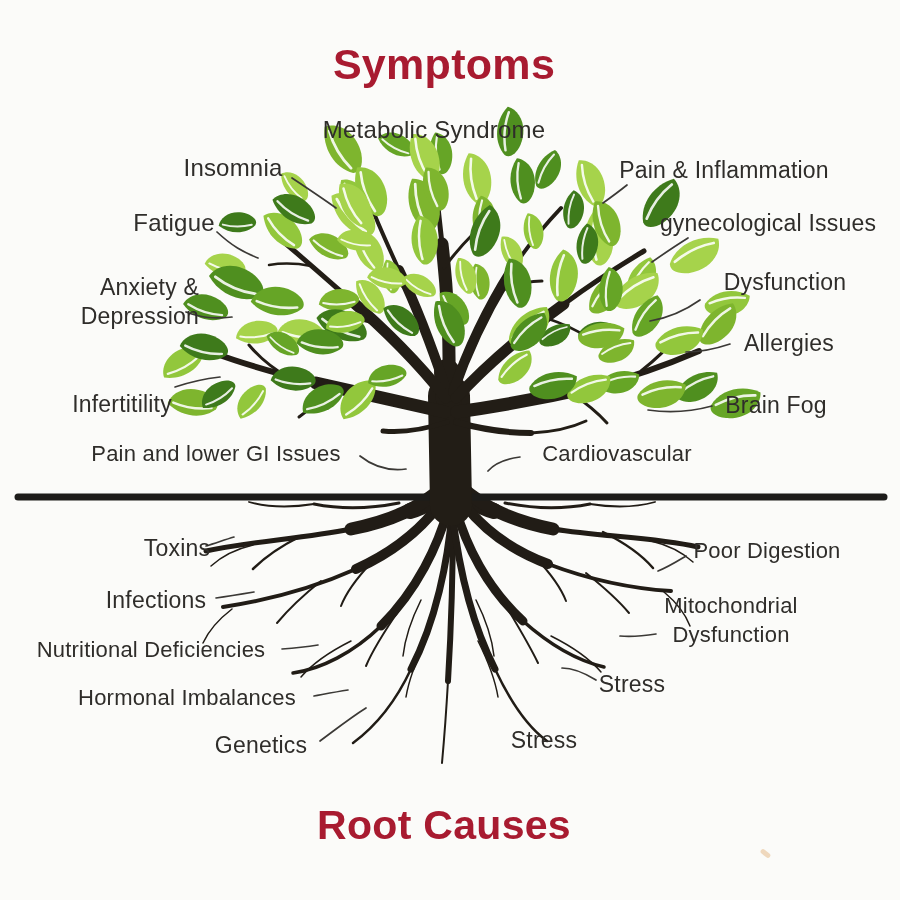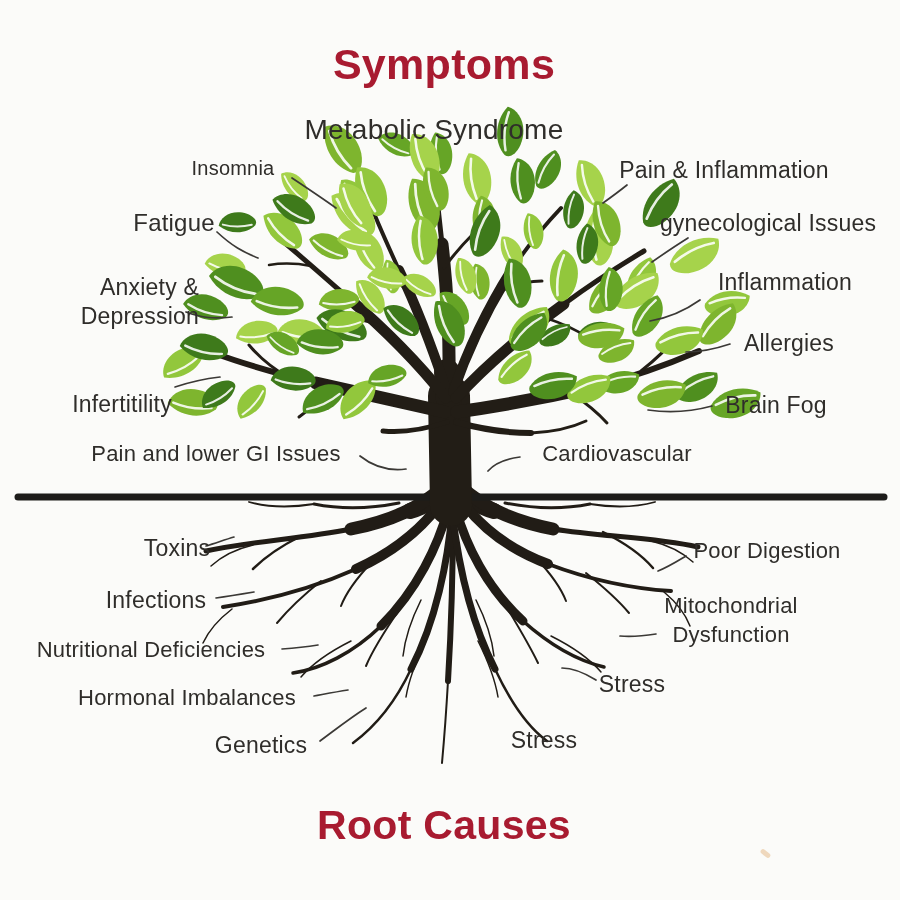--- a/index.html
+++ b/index.html
@@ -23,22 +23,22 @@
   }
   .title{
     position:absolute;
     transform:translate(-50%,-50%);
     font-weight:600;
     white-space:nowrap;
     letter-spacing:.3px;
   }
   .t-symptoms{left:444px;top:64px;font-size:43px;}
   .t-root{left:444px;top:793px;font-size:41px;}
-  .l-metabolic{left:434px;top:130px;font-size:28px;}
-  .l-insomnia{left:233px;top:168px;font-size:20px;}
+  .l-metabolic{left:434px;top:130px;font-size:24px;}
+  .l-insomnia{left:233px;top:168px;font-size:24px;}
   .l-fatigue{left:174px;top:223px;font-size:24px;}
   .l-anxiety{left:124px;top:302px;white-space:normal;width:150px;line-height:1.28;text-align:right;}
   .l-infertitility{left:122px;top:404px;}
   .l-gi{left:216px;top:454px;font-size:22px;}
   .l-pain{left:724px;top:170px;}
   .l-gyn{left:768px;top:223px;}
   .l-hypertension{left:785px;top:282px;}
   .l-allergies{left:789px;top:343px;}
   .l-brainfog{left:776px;top:405px;}
   .l-cardio{left:617px;top:454px;font-size:22px;}
@@ -263,21 +263,21 @@
   <div class="title t-root" style="color: rgb(168, 27, 48); margin-top: 32px;">Root Causes</div>
 
   <div class="lbl l-metabolic">Metabolic Syndrome</div>
   <div class="lbl l-insomnia">Insomnia</div>
   <div class="lbl l-fatigue">Fatigue</div>
   <div class="lbl l-anxiety">Anxiety &amp; Depression</div>
   <div class="lbl l-infertitility">Infertitility</div>
   <div class="lbl l-gi">Pain and lower GI Issues</div>
   <div class="lbl l-pain">Pain &amp; Inflammation</div>
   <div class="lbl l-gyn">gynecological Issues</div>
-  <div class="lbl l-hypertension">Inflammation</div>
+  <div class="lbl l-hypertension">Dysfunction</div>
   <div class="lbl l-allergies">Allergies</div>
   <div class="lbl l-brainfog">Brain Fog</div>
   <div class="lbl l-cardio">Cardiovascular</div>
 
   <div class="lbl l-toxins">Toxins</div>
   <div class="lbl l-infections">Infections</div>
   <div class="lbl l-nutritional">Nutritional Deficiencies</div>
   <div class="lbl l-hormonal">Hormonal Imbalances</div>
   <div class="lbl l-genetics">Genetics</div>
   <div class="lbl l-stress-mid">Stress</div>

